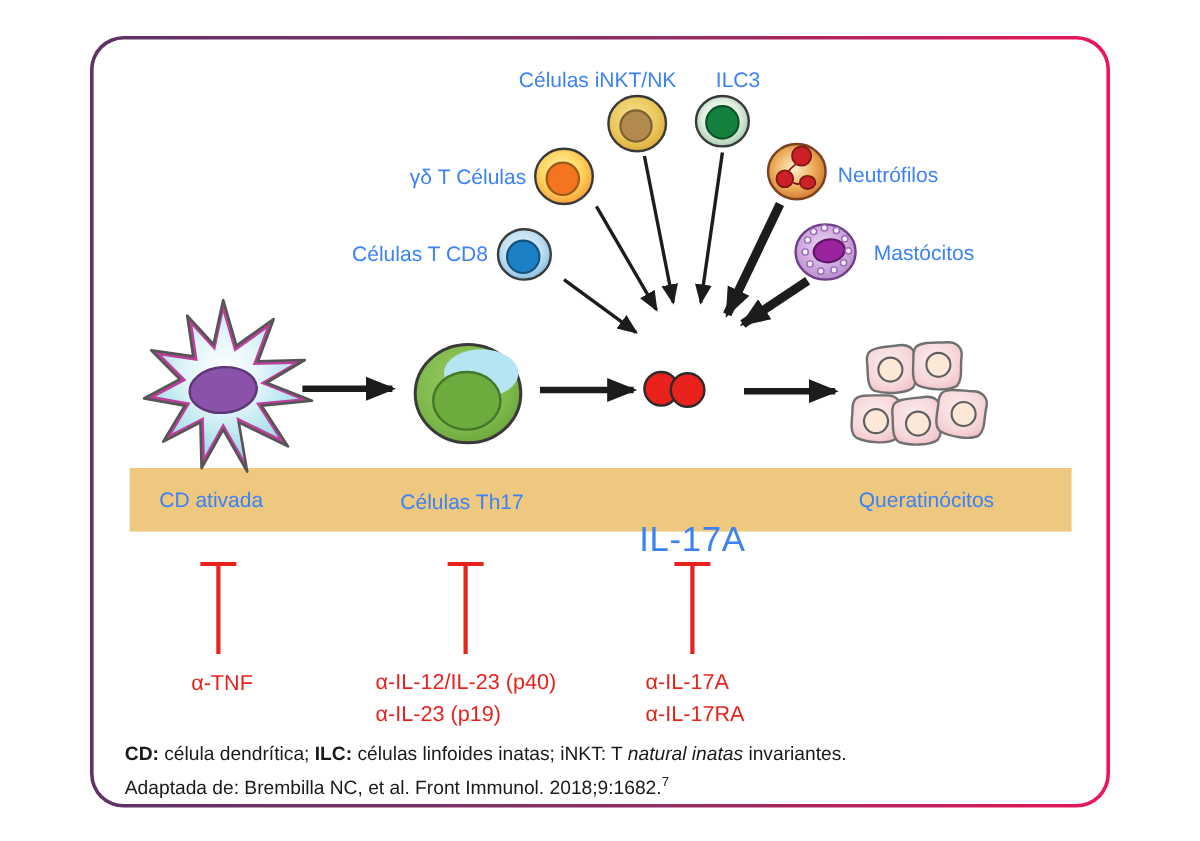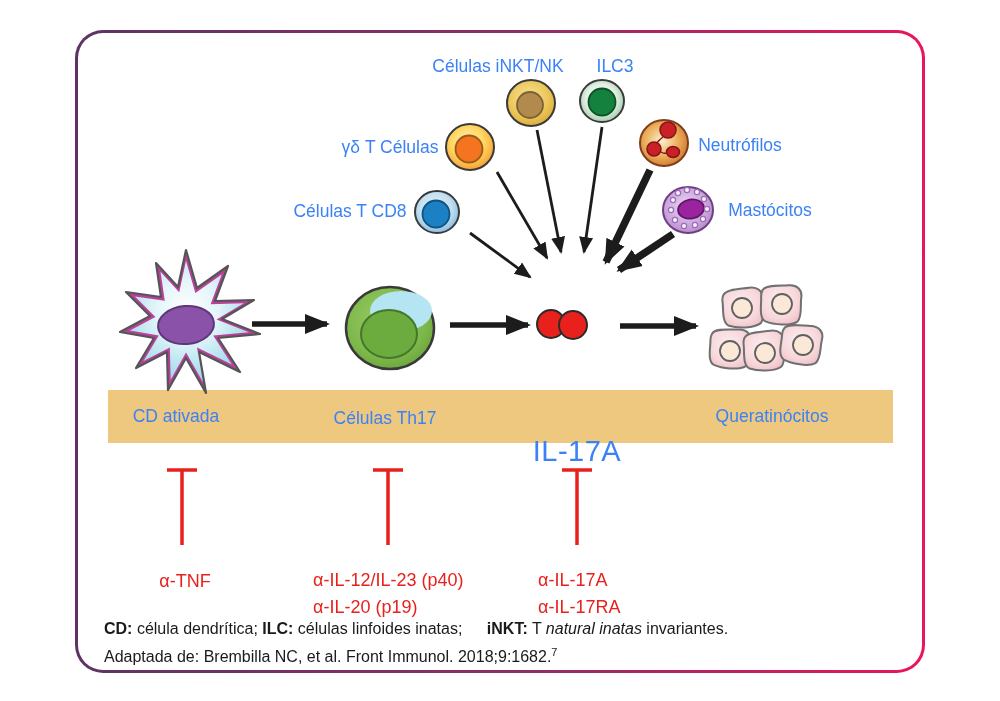--- a/index.html
+++ b/index.html
@@ -11,21 +11,21 @@
   .frame-inner{position:absolute;left:3px;top:3px;right:3px;bottom:3px;
                background:#ffffff;border-radius:25px;}
   svg.diagram{position:absolute;left:0;top:0;}
   .band{position:absolute;left:108px;top:390px;width:785px;height:53px;}
   .lbl{position:absolute;white-space:nowrap;font-size:17.5px;color:#3b82f6;
        transform:translate(-50%,-50%);line-height:1;}
   .lbl-big{font-size:29px;letter-spacing:0.5px;}
   .red-lbl{position:absolute;white-space:nowrap;font-size:18px;line-height:1;
            transform:translateY(-50%);}
   .red-lbl.centered{transform:translate(-50%,-50%);}
-  .inhibitor-labels{position:absolute;left:0;top:16px;width:1000px;height:570px;}
+  .inhibitor-labels{position:absolute;left:0;top:4px;width:1000px;height:570px;}
   .footnote{position:absolute;white-space:nowrap;font-size:16px;color:#1a1a1a;}
   .footnote sup{font-size:11px;}
 </style>
 </head>
 <body>
 
 <div class="frame">
   <div class="frame-inner"></div>
 </div>
 
@@ -198,19 +198,19 @@
 <div class="lbl" style="left:770px;top:211px;">Mastócitos</div>
 
 <div class="lbl" style="left:176px;top:417px;">CD ativada</div>
 <div class="lbl" style="left:385px;top:419px;">Células Th17</div>
 <div class="lbl lbl-big" style="left:577px;top:417px;margin-top:34px;">IL-17A</div>
 <div class="lbl" style="left:772px;top:417px;">Queratinócitos</div>
 
 <div class="inhibitor-labels" style="color: rgb(232, 33, 29);">
   <div class="red-lbl centered" style="left:185px;top:565px;">α-TNF</div>
   <div class="red-lbl" style="left:313px;top:564px;">α-IL-12/IL-23 (p40)</div>
-  <div class="red-lbl" style="left:313px;top:591px;">α-IL-20 (p19)</div>
+  <div class="red-lbl" style="left:313px;top:591px;">α-IL-23 (p19)</div>
   <div class="red-lbl" style="left:538px;top:564px;">α-IL-17A</div>
   <div class="red-lbl" style="left:538px;top:591px;">α-IL-17RA</div>
 </div>
 
-<div class="footnote" style="left:104px;top:620px;"><span style="font-weight: 700;">CD:</span><span> célula dendrítica; </span><span style="font-weight: 700; text-align: right;">ILC:</span><span> células linfoides inatas; </span><span style="font-weight: 700; margin-left: 20px;">iNKT:</span><span> T </span><span style="font-style: italic;">natural inatas</span><span> invariantes.</span></div>
+<div class="footnote" style="left:104px;top:620px;"><span style="font-weight: 700;">CD:</span><span> célula dendrítica; </span><span style="font-weight: 700; text-align: right;">ILC:</span><span> células linfoides inatas; </span><span style="font-weight: 400;">iNKT:</span><span> T </span><span style="font-style: italic;">natural inatas</span><span> invariantes.</span></div>
 <div class="footnote" style="left:104px;top:646px;"><span>Adaptada de: Brembilla NC, et al. Front Immunol. 2018;9:1682.</span><sup>7</sup></div>
 
 </body></html>

